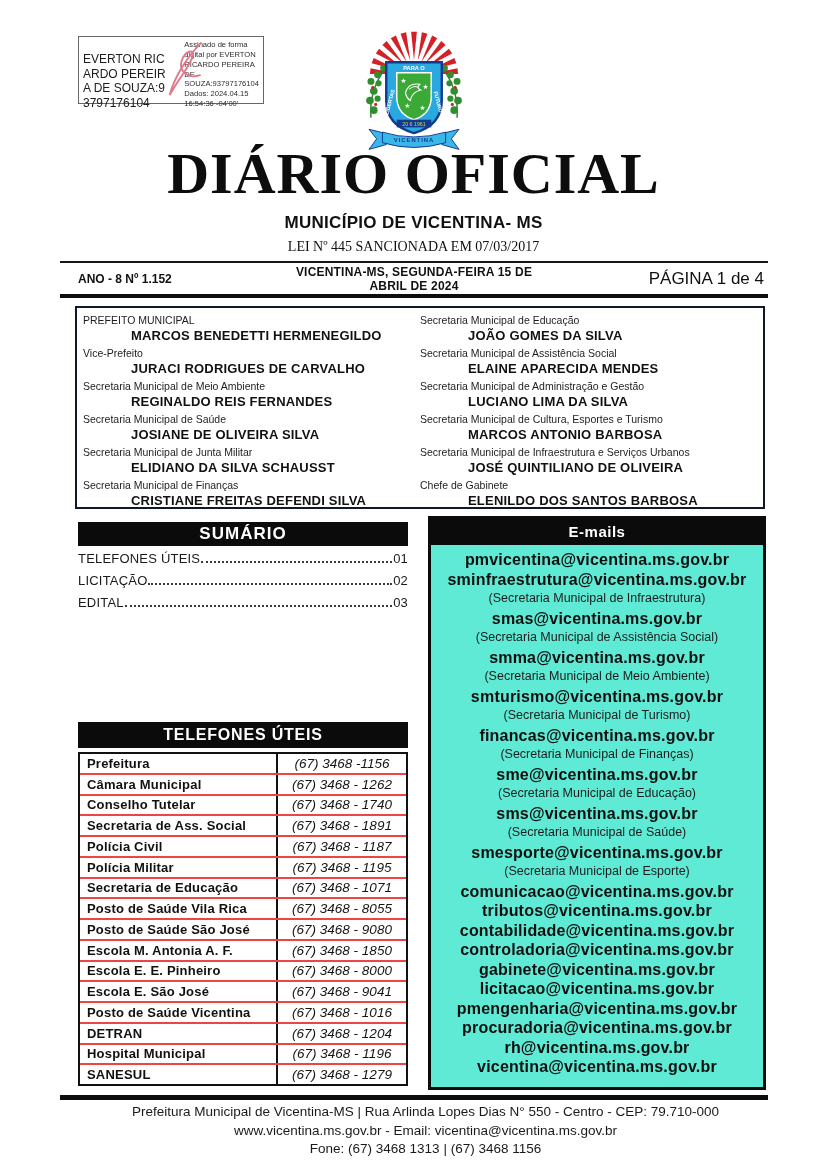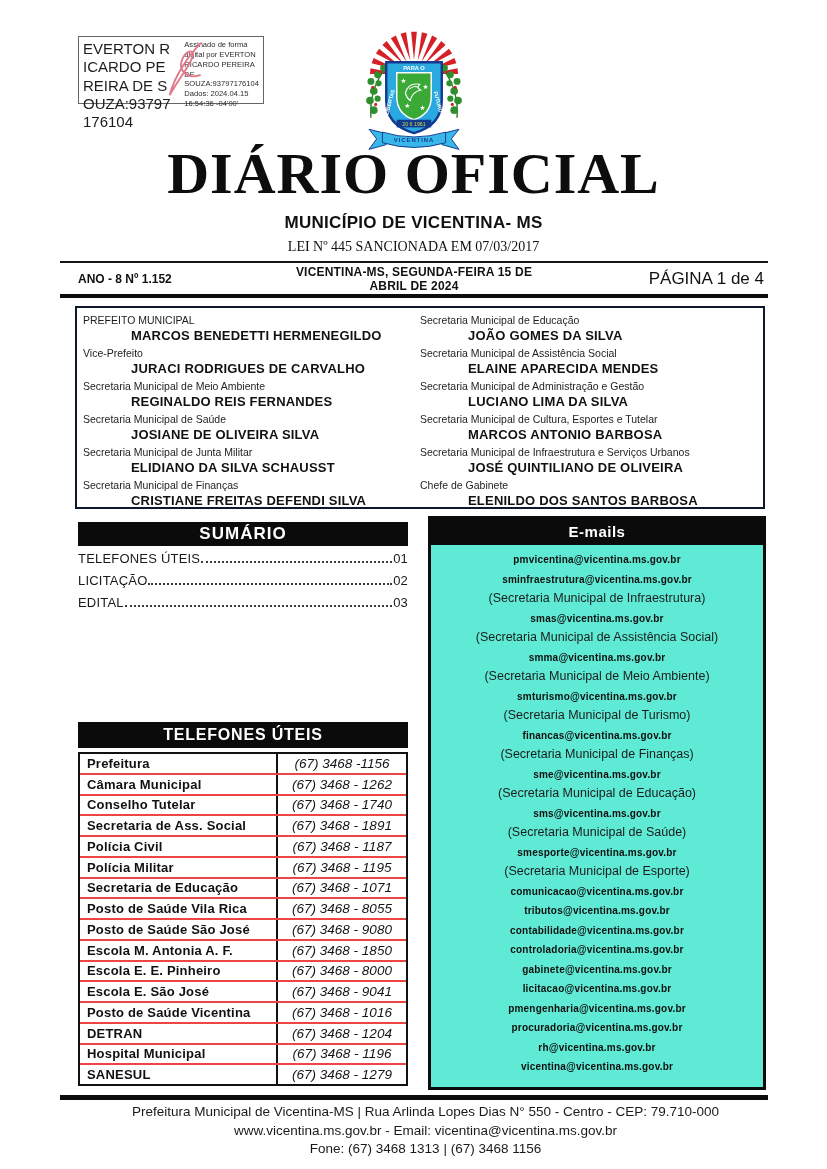--- a/index.html
+++ b/index.html
@@ -3,21 +3,21 @@
 <meta charset="utf-8">
 <style>
   html,body{margin:0;padding:0;background:#e8e8e8;}
   .page{
     position:relative;width:827px;height:1169px;background:#ffffff;
     font-family:"Liberation Sans",sans-serif;color:#111;overflow:hidden;
     margin:0 auto;
   }
   
   .sig-box{position:absolute;left:78px;top:36px;width:186px;height:68px;border:1px solid #666;display:flex;padding:3px 4px;box-sizing:border-box;}
-  .sig-left{width:97px;font-size:15px;line-height:1.22;color:#1d1d1d;word-break:break-all;}
+  .sig-left{width:97px;font-size:12px;line-height:1.22;color:#1d1d1d;word-break:break-all;margin-top:12px;}
   .sig-right{flex:1;font-size:7.6px;line-height:1.3;color:#2c2c2c;padding-left:13px;}
   .sig-flourish{position:absolute;left:82px;top:1px;width:52px;height:64px;pointer-events:none;}
   
   .crest{position:absolute;left:341px;top:24px;width:146px;height:134px;}
   
   .doc-title{position:absolute;left:0;top:140px;width:100%;text-align:center;
     font-family:"Liberation Serif",serif;font-weight:bold;font-size:58px;letter-spacing:1px;color:#0d0d0d;}
   .muni-line{position:absolute;left:0;top:213px;width:100%;text-align:center;font-weight:bold;font-size:17px;letter-spacing:.3px;color:#111;}
   .law-line{position:absolute;left:0;top:239px;width:100%;text-align:center;font-family:"Liberation Serif",serif;font-size:14px;color:#111;}
   .rule-thin{position:absolute;left:60px;width:708px;top:261px;height:2px;background:#161616;}
@@ -35,21 +35,21 @@
   .black-bar{background:#0b0b0b;color:#fff;font-weight:bold;text-align:center;box-sizing:border-box;}
   .summary-bar{position:absolute;left:78px;top:522px;width:330px;height:24px;font-size:17px;line-height:24px;letter-spacing:1px;}
   
   .summary-list{position:absolute;left:78px;top:551px;width:330px;}
   .toc-row{display:flex;align-items:baseline;font-size:13px;height:22px;color:#1a1a1a;letter-spacing:.2px;}
   .toc-dots{flex:1;border-bottom:2px dotted #3a3a3a;margin:0 1px 3px 1px;}
   
   .emails-box{position:absolute;left:428px;top:516px;width:338px;height:574px;border:3px solid #0b0b0b;box-sizing:border-box;background:#5eead4;}
   .emails-header{height:26px;font-size:15px;line-height:25px;letter-spacing:.5px;}
   .emails-body{padding-top:5px;}
-  .email-line{text-align:center;font-weight:bold;font-size:10px;line-height:19.5px;letter-spacing:.2px;color:#0f0f0f;}
+  .email-line{text-align:center;font-weight:bold;font-size:16px;line-height:19.5px;letter-spacing:.2px;color:#0f0f0f;}
   .note-line{text-align:center;font-size:12.5px;line-height:19.5px;color:#1c1c1c;}
   
   .phones-bar{position:absolute;left:78px;top:722px;width:330px;height:26px;font-size:16px;line-height:26px;letter-spacing:.8px;}
   .phones-table{position:absolute;left:78px;top:752px;width:330px;height:334px;border:2px solid #111;box-sizing:border-box;display:flex;flex-direction:column;}
   .phone-row{flex:1;display:flex;border-bottom:2px solid #ef4444;}
   .phone-row:last-child{border-bottom:none;}
   .phone-name{width:198px;border-right:2px solid #111;font-weight:bold;font-size:13px;display:flex;align-items:center;padding-left:7px;box-sizing:border-box;letter-spacing:.2px;}
   .phone-num{flex:1;font-style:italic;font-size:13.5px;display:flex;align-items:center;justify-content:center;color:#151515;}
   
   .footer-rule{position:absolute;left:60px;width:708px;top:1095px;height:5px;background:#0d0d0d;}
@@ -183,21 +183,21 @@
       </div>
       <div>
         <div class="off-role">Secretaria Municipal de Assistência Social</div>
         <div class="off-name">ELAINE APARECIDA MENDES</div>
       </div>
       <div>
         <div class="off-role">Secretaria Municipal de Administração e Gestão</div>
         <div class="off-name">LUCIANO LIMA DA SILVA</div>
       </div>
       <div>
-        <div class="off-role">Secretaria Municipal de Cultura, Esportes e Tutelar</div>
+        <div class="off-role">Secretaria Municipal de Cultura, Esportes e Turismo</div>
         <div class="off-name">MARCOS ANTONIO BARBOSA</div>
       </div>
       <div>
         <div class="off-role">Secretaria Municipal de Infraestrutura e Serviços Urbanos</div>
         <div class="off-name">JOSÉ QUINTILIANO DE OLIVEIRA</div>
       </div>
       <div>
         <div class="off-role">Chefe de Gabinete</div>
         <div class="off-name">ELENILDO DOS SANTOS BARBOSA</div>
       </div>

